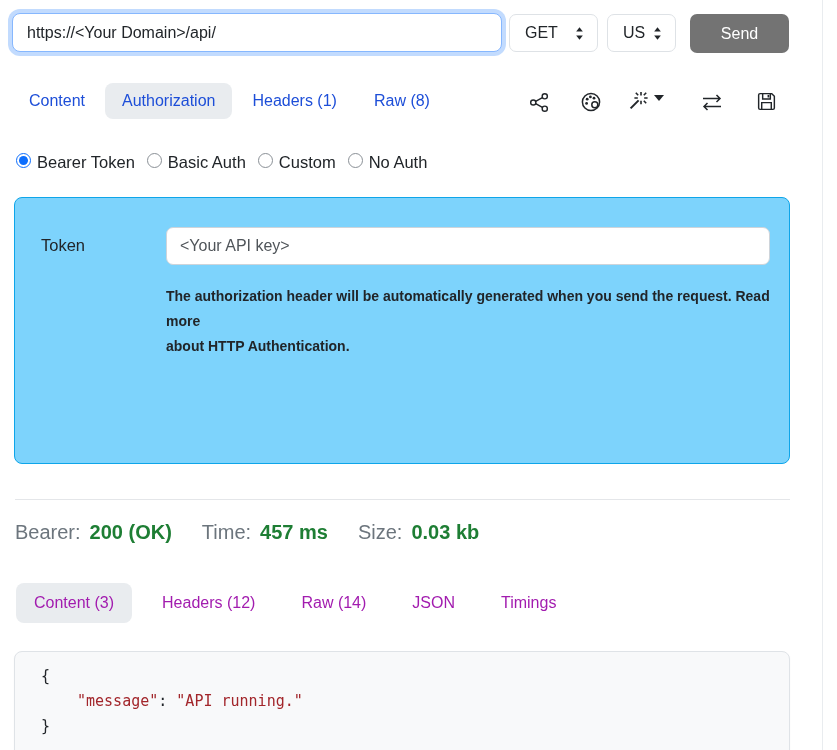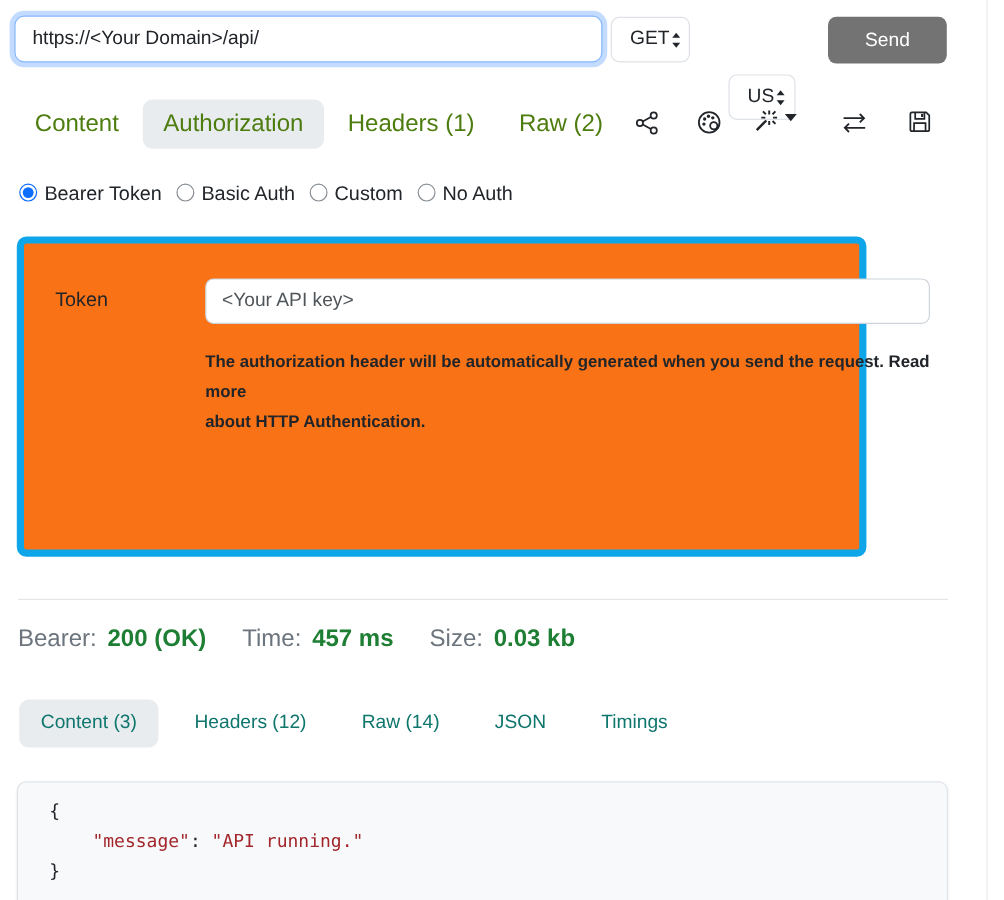--- a/index.html
+++ b/index.html
@@ -6,63 +6,63 @@
   body{width:837px;height:750px;overflow:hidden;font-family:"Liberation Sans",sans-serif;color:#212529;position:relative;}
   .stage{position:relative;width:837px;height:750px;background:#fff;}
   .vline{position:absolute;left:822px;top:0;width:1px;height:750px;background:#e9ecef;}
 
   
   .url-input{position:absolute;left:12px;top:13px;width:460px;height:37px;border:1px solid #86b7fe;border-radius:8px;
     box-shadow:0 0 0 4px rgba(13,110,253,.25);font-family:"Liberation Sans",sans-serif;font-size:16px;color:#212529;
     padding:0 14px;outline:none;}
   .select{position:absolute;height:38px;background:#fff;border:1px solid #dee2e6;border-radius:7px;display:flex;
     align-items:center;justify-content:space-between;padding:0 12px 0 15px;font-size:16px;color:#212529;cursor:pointer;box-sizing:border-box;}
-  .sel-method{left:509px;top:14px;width:66px;}
-  .sel-region{left:607px;top:14px;width:56px;margin-top:48px;}
+  .sel-method{left:509px;top:14px;width:89px;}
+  .sel-region{left:607px;top:14px;width:69px;}
   .send-btn{position:absolute;left:690px;top:14px;width:99px;height:39px;background:#737373;border:none;border-radius:7px;
     color:#fff;font-family:"Liberation Sans",sans-serif;font-size:16px;cursor:pointer;}
 
   
   .req-tabs{position:absolute;left:12px;top:83px;display:flex;gap:3px;align-items:center;}
-  .tab{padding:9px 17px;font-size:20px;color:#4d7c0f;border-radius:8px;cursor:pointer;white-space:nowrap;}
+  .tab{padding:9px 17px;font-size:16px;color:#1d4ed8;border-radius:8px;cursor:pointer;white-space:nowrap;}
   .tab.active{background:#e9ecef;}
 
   .icon{position:absolute;color:#212529;cursor:pointer;line-height:0;}
   .i-share{left:528px;top:91px;}
   .i-palette{left:579px;top:90px;}
   .i-wand{left:627px;top:90px;display:flex;align-items:flex-start;}
   .i-wand .caret{margin:5px 0 0 3px;}
   .i-swap{left:700px;top:93px;}
   .i-save{left:755px;top:90px;}
 
   
   .auth-row{position:absolute;left:16px;top:153px;display:flex;gap:12px;align-items:center;}
   .radio{display:flex;align-items:flex-start;gap:6px;font-size:16.5px;color:#212529;cursor:pointer;}
   .rdot{width:15px;height:15px;border-radius:50%;border:1px solid #8a9096;background:#fff;box-sizing:border-box;position:relative;flex:none;}
   .rdot.checked{border:1.5px solid #0d6efd;}
   .rdot.checked::after{content:'';position:absolute;inset:2px;border-radius:50%;background:#0d6efd;}
 
   
-  .panel{position:absolute;left:14px;top:197px;width:708px;height:267px;border:6px solid #0ea5e9;border-radius:8px;box-sizing:border-box;background:#f97316;}
+  .panel{position:absolute;left:14px;top:197px;width:776px;height:267px;border:1px solid #0ea5e9;border-radius:8px;box-sizing:border-box;background:#7dd3fc;}
   .token-label{position:absolute;left:26px;top:38px;font-size:16.5px;color:#212529;}
   .token-input{position:absolute;left:151px;top:29px;width:576px;height:36px;border:1px solid #ced4da;border-radius:7px;
     font-family:"Liberation Sans",sans-serif;font-size:16px;color:#50555a;padding:0 13px;outline:none;}
   .help{position:absolute;left:151px;top:86px;width:610px;font-size:14px;line-height:25px;color:#212529;font-weight:bold;}
 
   .hr{position:absolute;left:15px;top:499px;width:775px;height:1px;background:#e4e6e9;}
 
   
   .status-row{position:absolute;left:15px;top:521px;display:flex;gap:30px;font-size:20px;}
   .stat{display:flex;gap:9px;align-items:baseline;}
   .stat .lbl{color:#6c757d;font-weight:500;}
   .stat .val{color:#1e7e34;font-weight:700;}
 
   
   .res-tabs{position:absolute;left:16px;top:583px;display:flex;gap:14px;align-items:center;}
-  .rtab{padding:11px 16px;font-size:16px;color:#0f766e;border-radius:8px;cursor:pointer;white-space:nowrap;}
+  .rtab{padding:11px 16px;font-size:16px;color:#a21caf;border-radius:8px;cursor:pointer;white-space:nowrap;}
   .rtab.active{background:#e9ecef;padding:11px 18px;}
 
   
   .code-block{position:absolute;left:14px;top:651px;width:776px;height:120px;background:#f8f9fa;border:1px solid #dfe3e7;
     border-radius:8px;box-sizing:border-box;box-shadow:0 1px 2px rgba(0,0,0,.04);overflow:hidden;}
   .code{margin:0;padding:12px 0 0 26px;font-family:"DejaVu Sans Mono",monospace;font-size:15px;line-height:25px;color:#212529;}
   .code .indent{padding-left:36px;}
   .code .red{color:#a2262b;}
 </style>
 </head>
@@ -89,21 +89,21 @@
           <path d="M5.5 13.8 2.2 9.6h6.6Z" fill="#212529"></path>
         </svg>
     </span>
   </div>
   <button class="send-btn">Send</button>
 
   <div class="req-tabs">
     <div class="tab">Content</div>
     <div class="tab active">Authorization</div>
     <div class="tab">Headers (1)</div>
-    <div class="tab">Raw (2)</div>
+    <div class="tab">Raw (8)</div>
   </div>
 
   <span class="icon i-share">
     <svg width="23" height="23" viewBox="0 0 24 24" fill="none" stroke="#212529" stroke-width="1.5">
       <circle cx="5.5" cy="12" r="2.7"></circle>
         <circle cx="17.5" cy="5.5" r="2.7"></circle>
         <circle cx="17.5" cy="18.5" r="2.7"></circle>
       <path d="M8 10.7 15 6.8M8 13.3l7 3.9"></path>
     </svg>
   </span>

